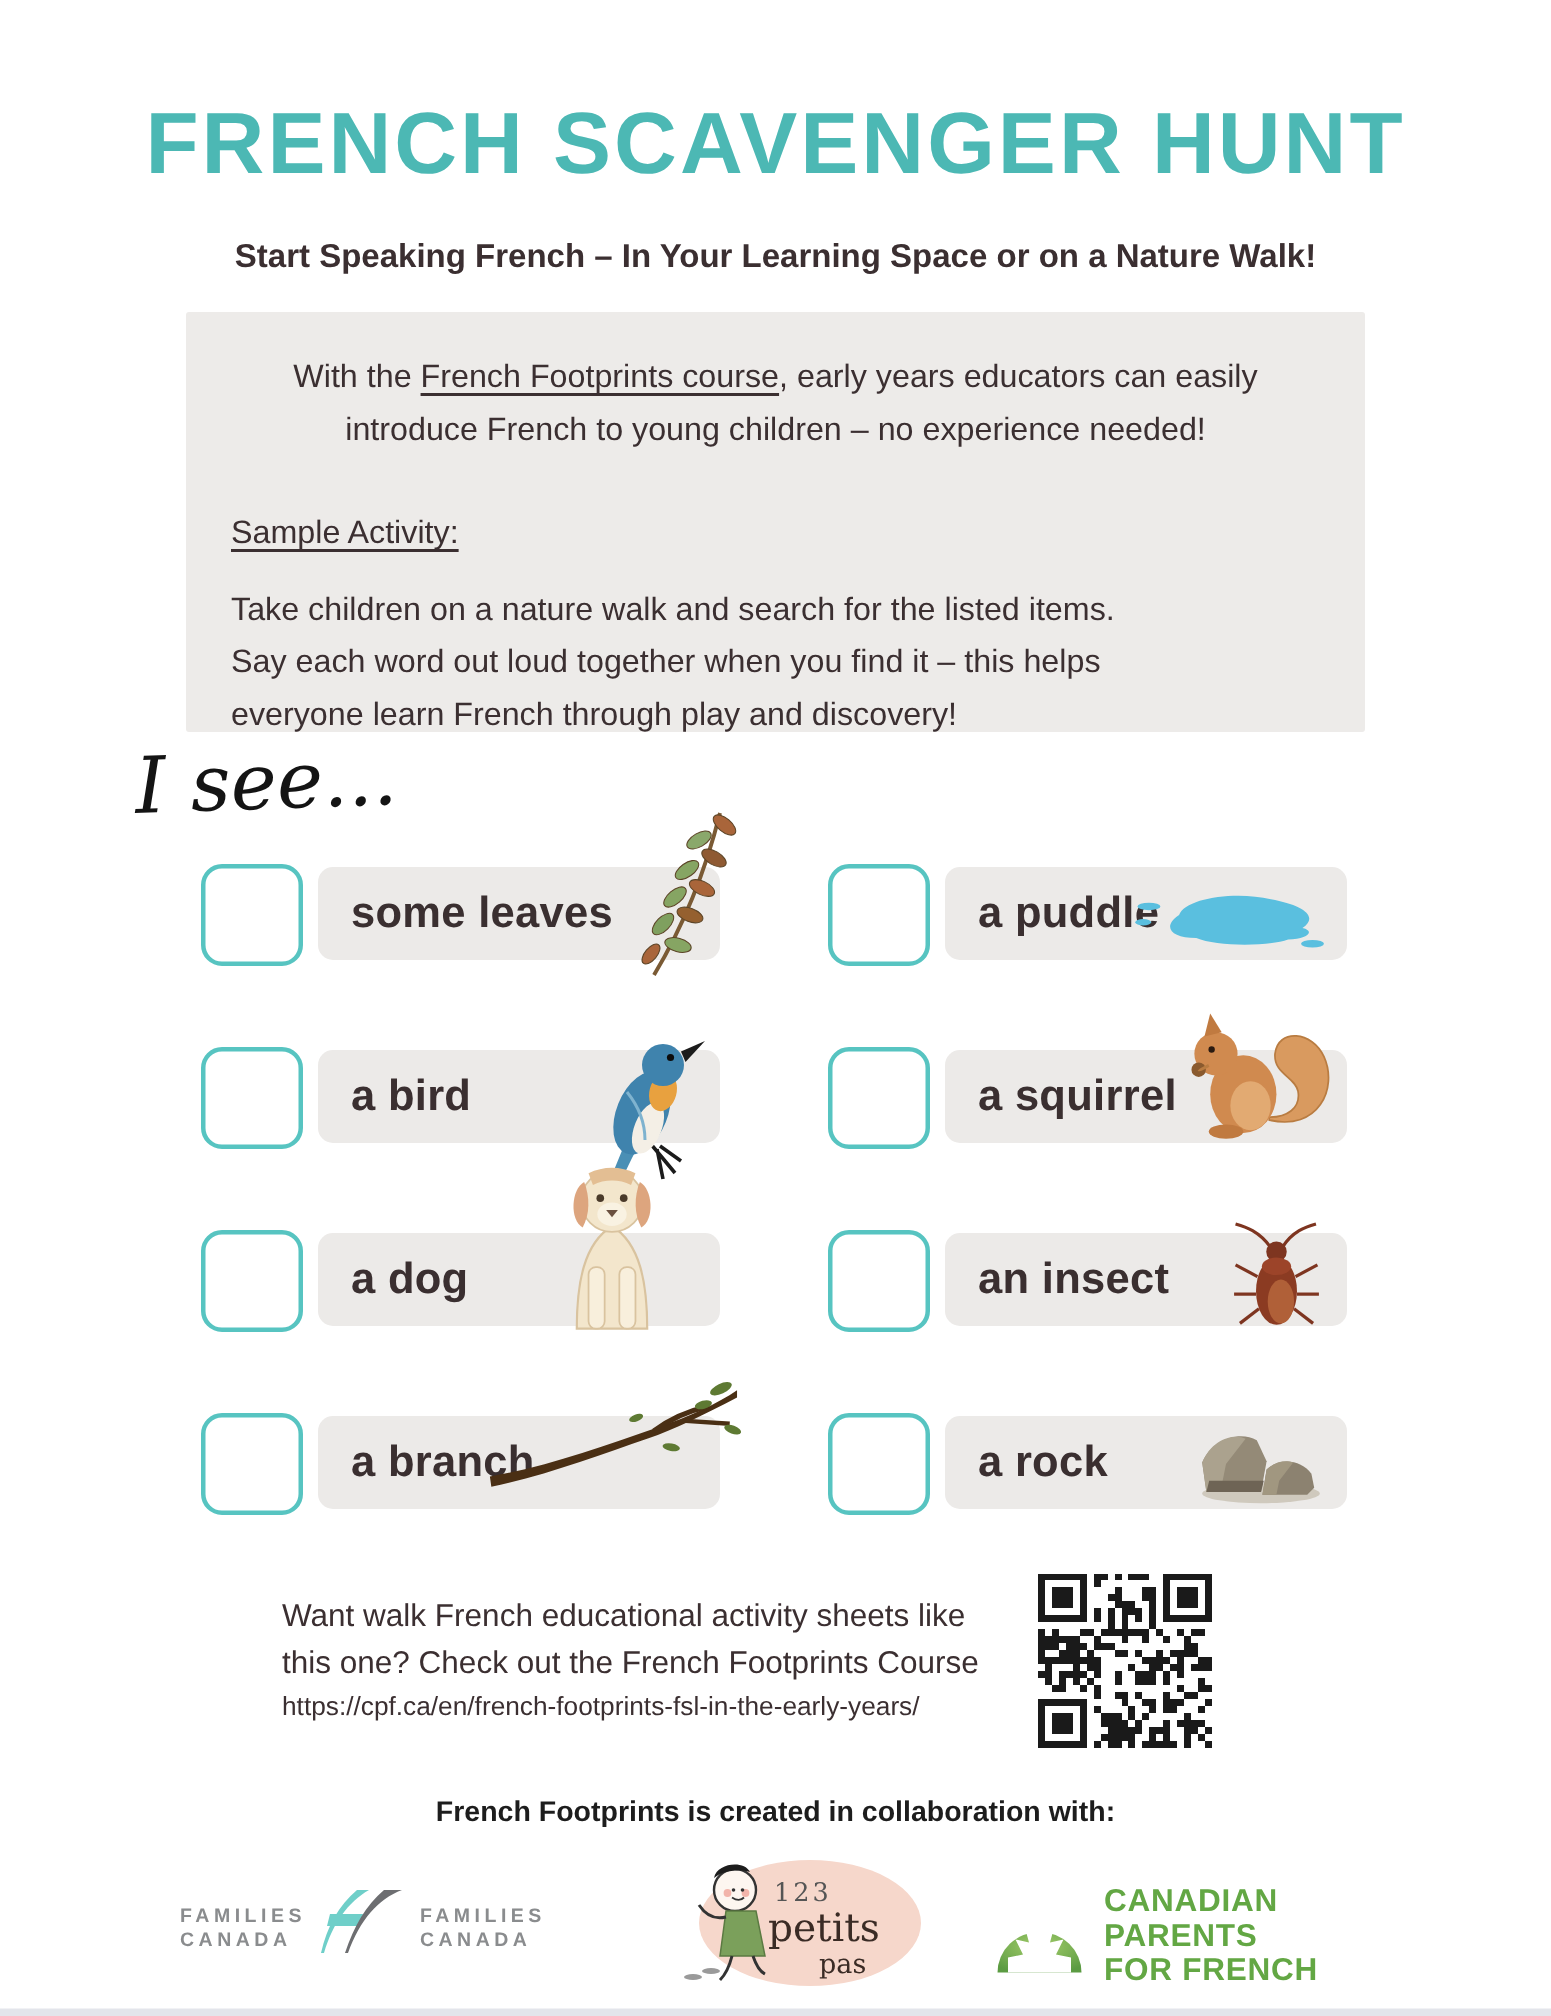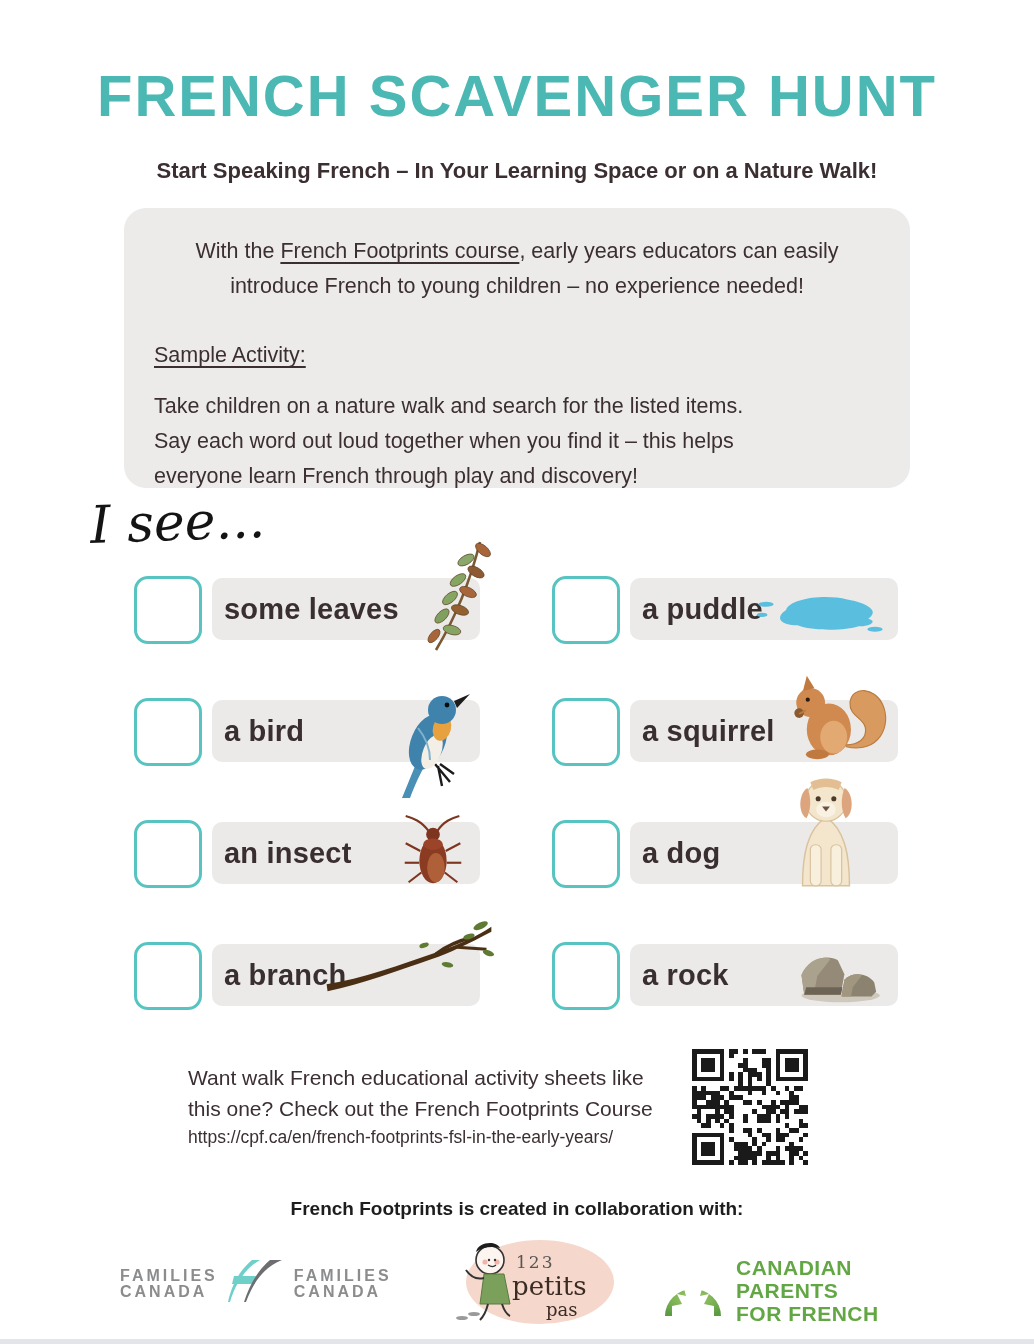--- a/index.html
+++ b/index.html
@@ -7,40 +7,40 @@
         font-family:"Liberation Sans",sans-serif;color:#3B2F31;}
 
   
   .title{position:absolute;left:0;top:62px;width:100%;text-align:center;
          font-size:58px;font-weight:800;letter-spacing:2px;color:#4CB8B4;}
   .subtitle{position:absolute;left:0;top:158px;width:100%;text-align:center;
             font-size:22px;font-weight:600;color:#3B2F31;}
 
   
   .intro-box{position:absolute;left:124px;top:208px;width:786px;height:280px;
-             background:#EDEBE9;border-radius:22px;box-sizing:border-box;
+             background:#EDEBE9;border-radius:2px;box-sizing:border-box;
              padding:26px 30px 0 30px;font-size:21.5px;line-height:35px;font-weight:500;}
   .intro-p1{text-align:center;margin:0 0 34px 0;}
   .u{text-decoration:underline;text-underline-offset:4px;}
   .sample-heading{display:block;text-decoration:underline;text-underline-offset:4px;margin-bottom:16px;}
   .body-line{display:block;}
 
   
   .prompt{position:absolute;left:90px;top:492px;font-family:"DejaVu Serif",serif;
           font-style:italic;font-size:52px;color:#141414;transform:rotate(-2deg);}
 
   
   .grid{position:absolute;left:134px;top:576px;width:764px;
         display:grid;grid-template-columns:346px 346px;column-gap:72px;row-gap:54px;}
   .cell{display:flex;align-items:flex-start;height:68px;}
   .checkbox{width:62px;height:62px;background:#ffffff;border:3px solid #57C4C1;
             border-radius:14px;flex:0 0 auto;cursor:pointer;}
   .pill{position:relative;flex:1;height:62px;margin-left:10px;margin-top:2px;
         background:#ECEAE8;border-radius:10px;display:flex;align-items:center;}
-  .item-label{font-size:29px;font-weight:600;color:#3A2F30;padding-left:12px;letter-spacing:.2px;white-space:nowrap;}
+  .item-label{font-size:29px;font-weight:600;color:#3A2F30;padding-left:22px;letter-spacing:.2px;white-space:nowrap;}
   .item-art{position:absolute;pointer-events:none;}
   .art-leaves{right:-14px;top:-40px;}
   .art-puddle{right:12px;top:11px;}
   .art-bird{right:8px;top:-14px;}
   .art-squirrel{right:4px;top:-32px;}
   .art-dog{right:28px;top:-48px;}
   .art-insect{right:16px;top:-8px;}
   .art-branch{right:-14px;top:-26px;}
   .art-rock{right:14px;top:4px;}
 
@@ -50,21 +50,21 @@
   .promo-url{display:block;font-size:17.5px;margin-top:3px;font-weight:500;color:#3B2F31;}
   .qr{position:absolute;left:692px;top:1046px;width:116px;height:122px;background:#ffffff;}
   .qr svg{width:100%;height:100%;shape-rendering:crispEdges;}
 
   .collab{position:absolute;left:0;top:1198px;width:100%;text-align:center;
           font-size:19px;font-weight:600;color:#1d1d1d;}
 
   
   .logos{position:absolute;left:0;top:1236px;width:100%;height:90px;}
   .fc-logo{position:absolute;left:120px;top:22px;display:flex;align-items:center;}
-  .fc-text{font-size:16px;font-weight:700;letter-spacing:3px;color:#8A8C8E;line-height:16px;text-align:left;}
+  .fc-text{font-size:13px;font-weight:700;letter-spacing:3px;color:#8A8C8E;line-height:16px;text-align:left;}
   .fc-swoosh{margin:0 8px;}
   .pp-logo{position:absolute;left:448px;top:0;width:166px;height:90px;}
   .pp-ellipse{position:absolute;left:18px;top:4px;width:148px;height:84px;background:#F6D7CB;border-radius:50%;}
   .pp-child{position:absolute;left:0px;top:-2px;}
   .pp-text{position:absolute;left:64px;top:14px;font-family:"DejaVu Serif",serif;color:#3a2b25;line-height:24px;}
   .pp-123{font-size:17px;letter-spacing:2px;display:block;margin-left:4px;color:#555;}
   .pp-w1{font-size:26px;display:block;}
   .pp-w2{font-size:18px;display:block;margin-left:34px;}
   .cpf-logo{position:absolute;left:662px;top:20px;display:flex;align-items:center;}
   .cpf-text{margin-left:12px;font-size:21px;font-weight:800;color:#63A744;line-height:23px;letter-spacing:.5px;}
@@ -160,20 +160,42 @@
           <svg width="112" height="96" viewBox="0 0 115 100">
             <path d="M66 82 C100 90 114 60 104 38 C96 20 72 18 70 36 C69 50 84 52 86 62 C88 74 78 80 66 80 Z" fill="#D99A5F" stroke="#b97c41" stroke-width="1.2"></path>
             <ellipse cx="48" cy="64" rx="23" ry="27" fill="#D08A4F"></ellipse>
             <ellipse cx="53" cy="72" rx="14" ry="17" fill="#E2AA72"></ellipse>
             <circle cx="29" cy="36" r="15" fill="#D08A4F"></circle>
             <path d="M21 24 L25 8 L33 21 Z" fill="#C07A40"></path>
             <circle cx="26" cy="33" r="2.2" fill="#2a1a10"></circle>
             <circle cx="17" cy="47" r="5" fill="#8a5a2e"></circle>
             <path d="M24 44 C20 46 18 48 17 47" stroke="#b97c41" stroke-width="2" fill="none"></path>
             <ellipse cx="36" cy="90" rx="12" ry="5" fill="#C07A40"></ellipse>
+          </svg>
+        </span>
+      </div>
+    </div>
+
+    <div class="cell">
+      <div class="checkbox"></div>
+      <div class="pill">
+        <span class="item-label">a dog</span>
+        <span class="item-art art-dog">
+          <svg width="88" height="118" viewBox="0 0 90 120">
+            <path d="M45 44 C26 56 21 82 21 114 L69 114 C69 82 64 56 45 44 Z" fill="#F3E6CC" stroke="#d9c39f" stroke-width="1.5"></path>
+            <rect x="29" y="72" width="11" height="42" rx="5" fill="#F8EFDC" stroke="#d9c39f" stroke-width="1.2"></rect>
+            <rect x="50" y="72" width="11" height="42" rx="5" fill="#F8EFDC" stroke="#d9c39f" stroke-width="1.2"></rect>
+            <circle cx="45" cy="27" r="21" fill="#F3E6CC" stroke="#d9c39f" stroke-width="1.2"></circle>
+            <path d="M29 8 C39 3 51 3 61 8 L58 16 C50 12 40 12 32 16 Z" fill="#E3BE93"></path>
+            <path d="M26 14 C17 19 16 40 25 45 C30 36 30 24 26 14 Z" fill="#DDA57E"></path>
+            <path d="M64 14 C73 19 74 40 65 45 C60 36 60 24 64 14 Z" fill="#DDA57E"></path>
+            <circle cx="37" cy="25" r="2.6" fill="#4a3a2a"></circle>
+            <circle cx="53" cy="25" r="2.6" fill="#4a3a2a"></circle>
+            <ellipse cx="45" cy="36" rx="10" ry="8" fill="#F9F2E2"></ellipse>
+            <path d="M41 33 L49 33 L45 38 Z" fill="#6b5140"></path>
           </svg>
         </span>
       </div>
     </div>
 
     <div class="cell">
       <div class="checkbox"></div>
       <div class="pill">
         <span class="item-label">an insect</span>
         <span class="item-art art-insect">
@@ -185,42 +207,20 @@
                 <path d="M17 50 L2 50"></path>
                 <path d="M19 60 L6 70"></path>
               <path d="M44 38 L59 30"></path>
                 <path d="M45 50 L60 50"></path>
                 <path d="M43 60 L56 70"></path>
             </g>
             <ellipse cx="31" cy="48" rx="14" ry="23" fill="#8B3B22"></ellipse>
             <ellipse cx="34" cy="55" rx="9" ry="15" fill="#B06038"></ellipse>
             <circle cx="31" cy="21" r="7" fill="#7E3520"></circle>
             <ellipse cx="31" cy="31" rx="10" ry="6" fill="#9c4429"></ellipse>
-          </svg>
-        </span>
-      </div>
-    </div>
-
-    <div class="cell">
-      <div class="checkbox"></div>
-      <div class="pill">
-        <span class="item-label">a dog</span>
-        <span class="item-art art-dog">
-          <svg width="88" height="118" viewBox="0 0 90 120">
-            <path d="M45 44 C26 56 21 82 21 114 L69 114 C69 82 64 56 45 44 Z" fill="#F3E6CC" stroke="#d9c39f" stroke-width="1.5"></path>
-            <rect x="29" y="72" width="11" height="42" rx="5" fill="#F8EFDC" stroke="#d9c39f" stroke-width="1.2"></rect>
-            <rect x="50" y="72" width="11" height="42" rx="5" fill="#F8EFDC" stroke="#d9c39f" stroke-width="1.2"></rect>
-            <circle cx="45" cy="27" r="21" fill="#F3E6CC" stroke="#d9c39f" stroke-width="1.2"></circle>
-            <path d="M29 8 C39 3 51 3 61 8 L58 16 C50 12 40 12 32 16 Z" fill="#E3BE93"></path>
-            <path d="M26 14 C17 19 16 40 25 45 C30 36 30 24 26 14 Z" fill="#DDA57E"></path>
-            <path d="M64 14 C73 19 74 40 65 45 C60 36 60 24 64 14 Z" fill="#DDA57E"></path>
-            <circle cx="37" cy="25" r="2.6" fill="#4a3a2a"></circle>
-            <circle cx="53" cy="25" r="2.6" fill="#4a3a2a"></circle>
-            <ellipse cx="45" cy="36" rx="10" ry="8" fill="#F9F2E2"></ellipse>
-            <path d="M41 33 L49 33 L45 38 Z" fill="#6b5140"></path>
           </svg>
         </span>
       </div>
     </div>
 
     <div class="cell">
       <div class="checkbox"></div>
       <div class="pill">
         <span class="item-label">a branch</span>
         <span class="item-art art-branch">

